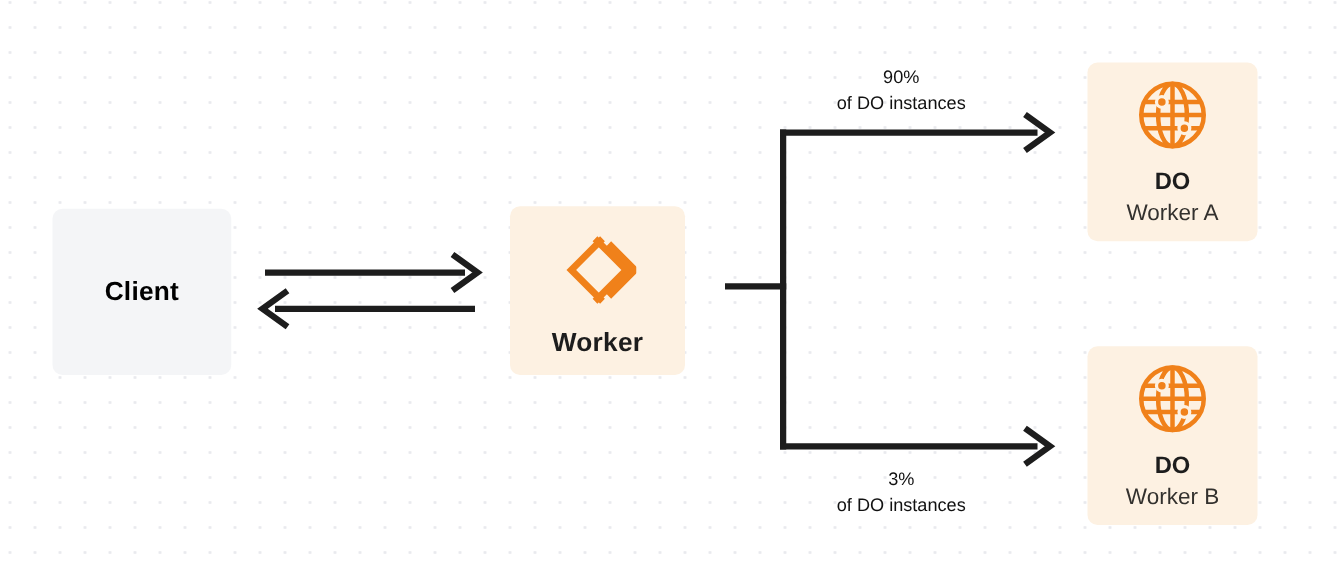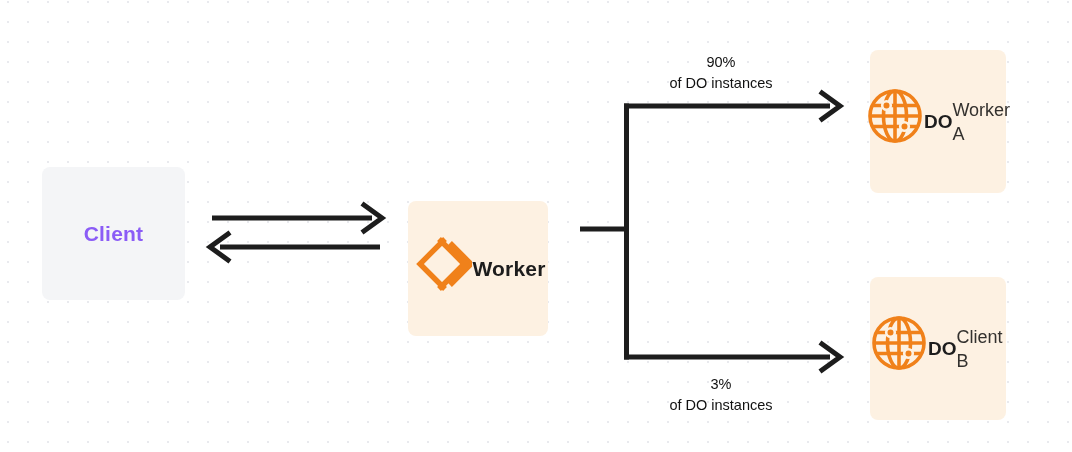--- a/index.html
+++ b/index.html
@@ -21,49 +21,48 @@
     background-color: #ffffff;
     background-image: radial-gradient(circle, #e9eaee 1.1px, transparent 1.2px);
     background-size: 20px 20px;
     background-position: -2px 12px;
   }
 
   .node {
     position: absolute;
     box-sizing: border-box;
     display: flex;
-    flex-direction: row;
+    flex-direction: column;
     align-items: center;
     justify-content: center;
     border-radius: 8px;
   }
 
   
   #node-client {
     left: 42px;
     top: 167px;
     width: 143px;
     height: 133px;
     background-color: #f4f5f7;
   }
   #node-client .node-title {
     font-size: 21px;
     font-weight: bold;
-    color: #8b5cf6;
+    color: #000000;
     letter-spacing: 0.2px;
   }
 
   
   #node-worker {
     left: 408px;
     top: 165px;
     width: 140px;
     height: 135px;
     background-color: #fdf1e2;
-    margin-top: 36px;
   }
   #node-worker .node-icon {
     margin-top: 6px;
     margin-bottom: 16px;
     line-height: 0;
   }
   #node-worker .node-title {
     font-size: 21px;
     font-weight: bold;
     color: #1d1d1d;
@@ -214,21 +213,21 @@
           <line x1="29" y1="4" x2="29" y2="54"></line>
           <line x1="6.5" y1="18.5" x2="51.5" y2="18.5"></line>
           <line x1="4.2" y1="29" x2="53.8" y2="29"></line>
           <line x1="6.5" y1="39.5" x2="51.5" y2="39.5"></line>
         </g>
         <circle cx="20.5" cy="18.5" r="4.3" fill="#f0811a" stroke="#fdf1e2" stroke-width="2.6"></circle>
         <circle cx="38.5" cy="39.5" r="4.3" fill="#f0811a" stroke="#fdf1e2" stroke-width="2.6"></circle>
       </svg>
     </span>
     <span class="node-title">DO</span>
-    <span class="node-sub">Client B</span>
+    <span class="node-sub">Worker B</span>
   </div>
 
   <div class="edge-label" id="label-90">
     <div>90%</div>
     <div>of DO instances</div>
   </div>
 
   <div class="edge-label" id="label-10">
     <div>3%</div>
     <div>of DO instances</div>

